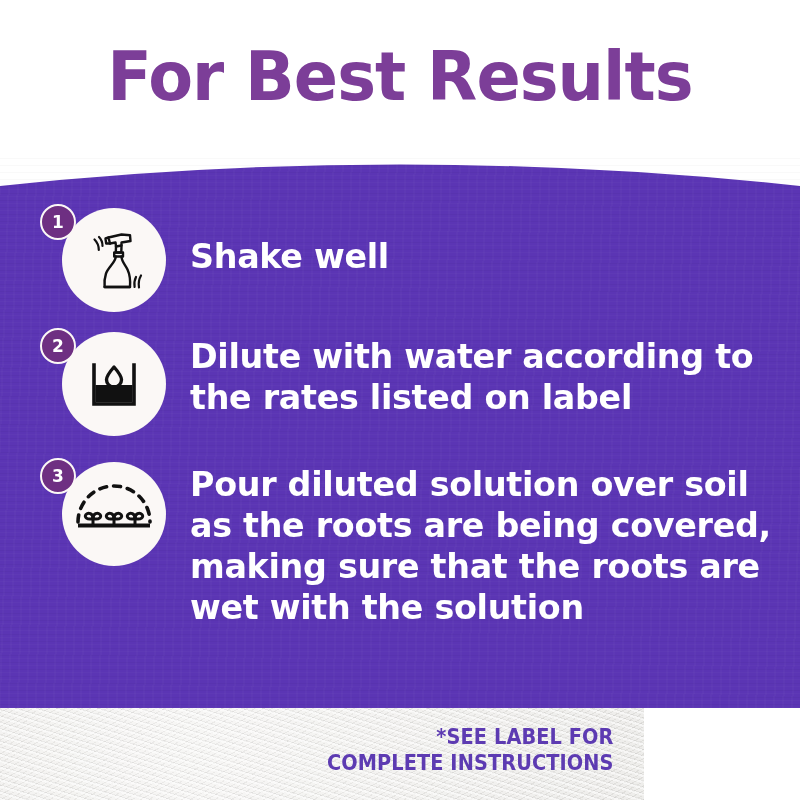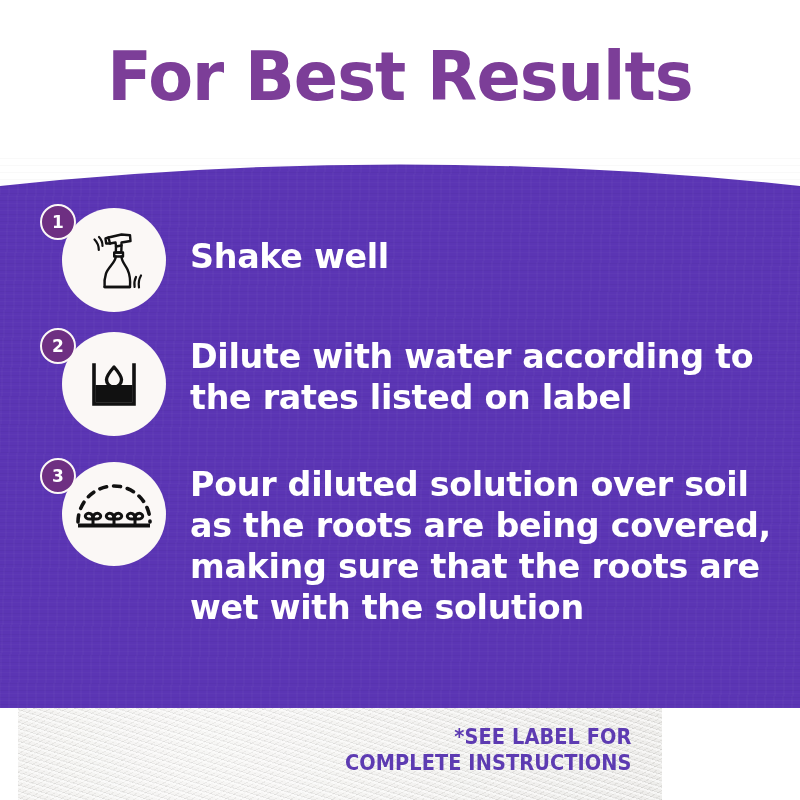--- a/index.html
+++ b/index.html
@@ -124,21 +124,20 @@
   #step-2 .step-text{margin-top:4px;}
   #step-3{left:62px;top:462px;}
   #step-3 .step-text{margin-top:2px;}
 
   
   #footer{
     position:absolute;left:0;top:708px;width:644px;height:92px;
     background:#EDECEA;
     z-index:2;
     overflow:hidden;
-    margin-left:18px;
   }
   #footer-texture{
     position:absolute;inset:0;
     background:
       repeating-linear-gradient(17deg,
         rgba(255,255,255,0.55) 0px,
         rgba(255,255,255,0.55) 2px,
         rgba(0,0,0,0.045) 2px,
         rgba(0,0,0,0.045) 3px,
         rgba(255,255,255,0.0) 3px,

